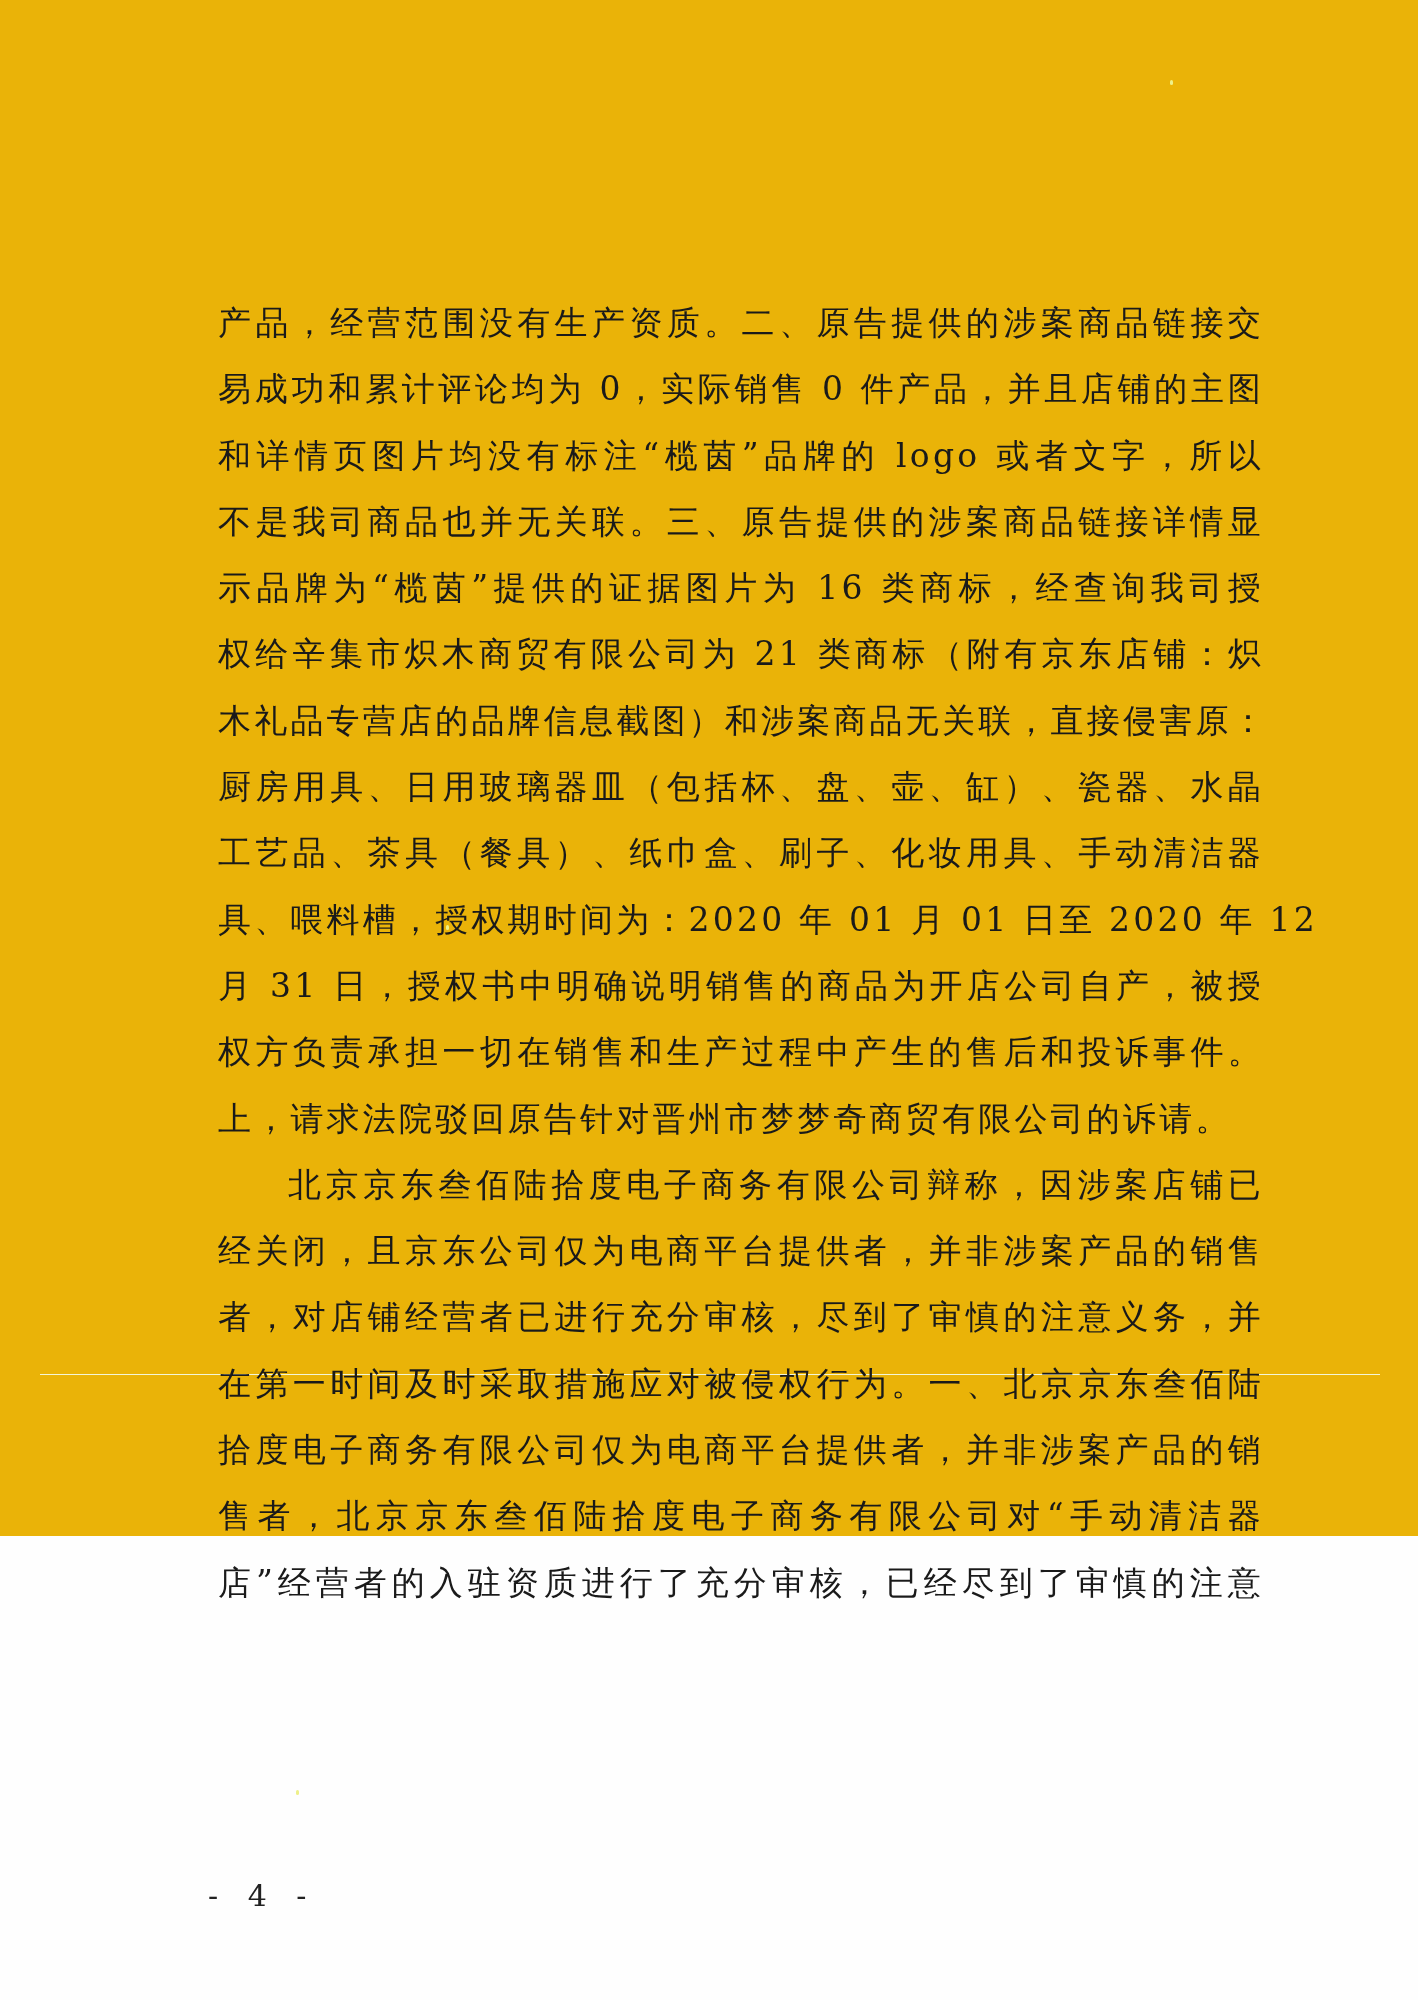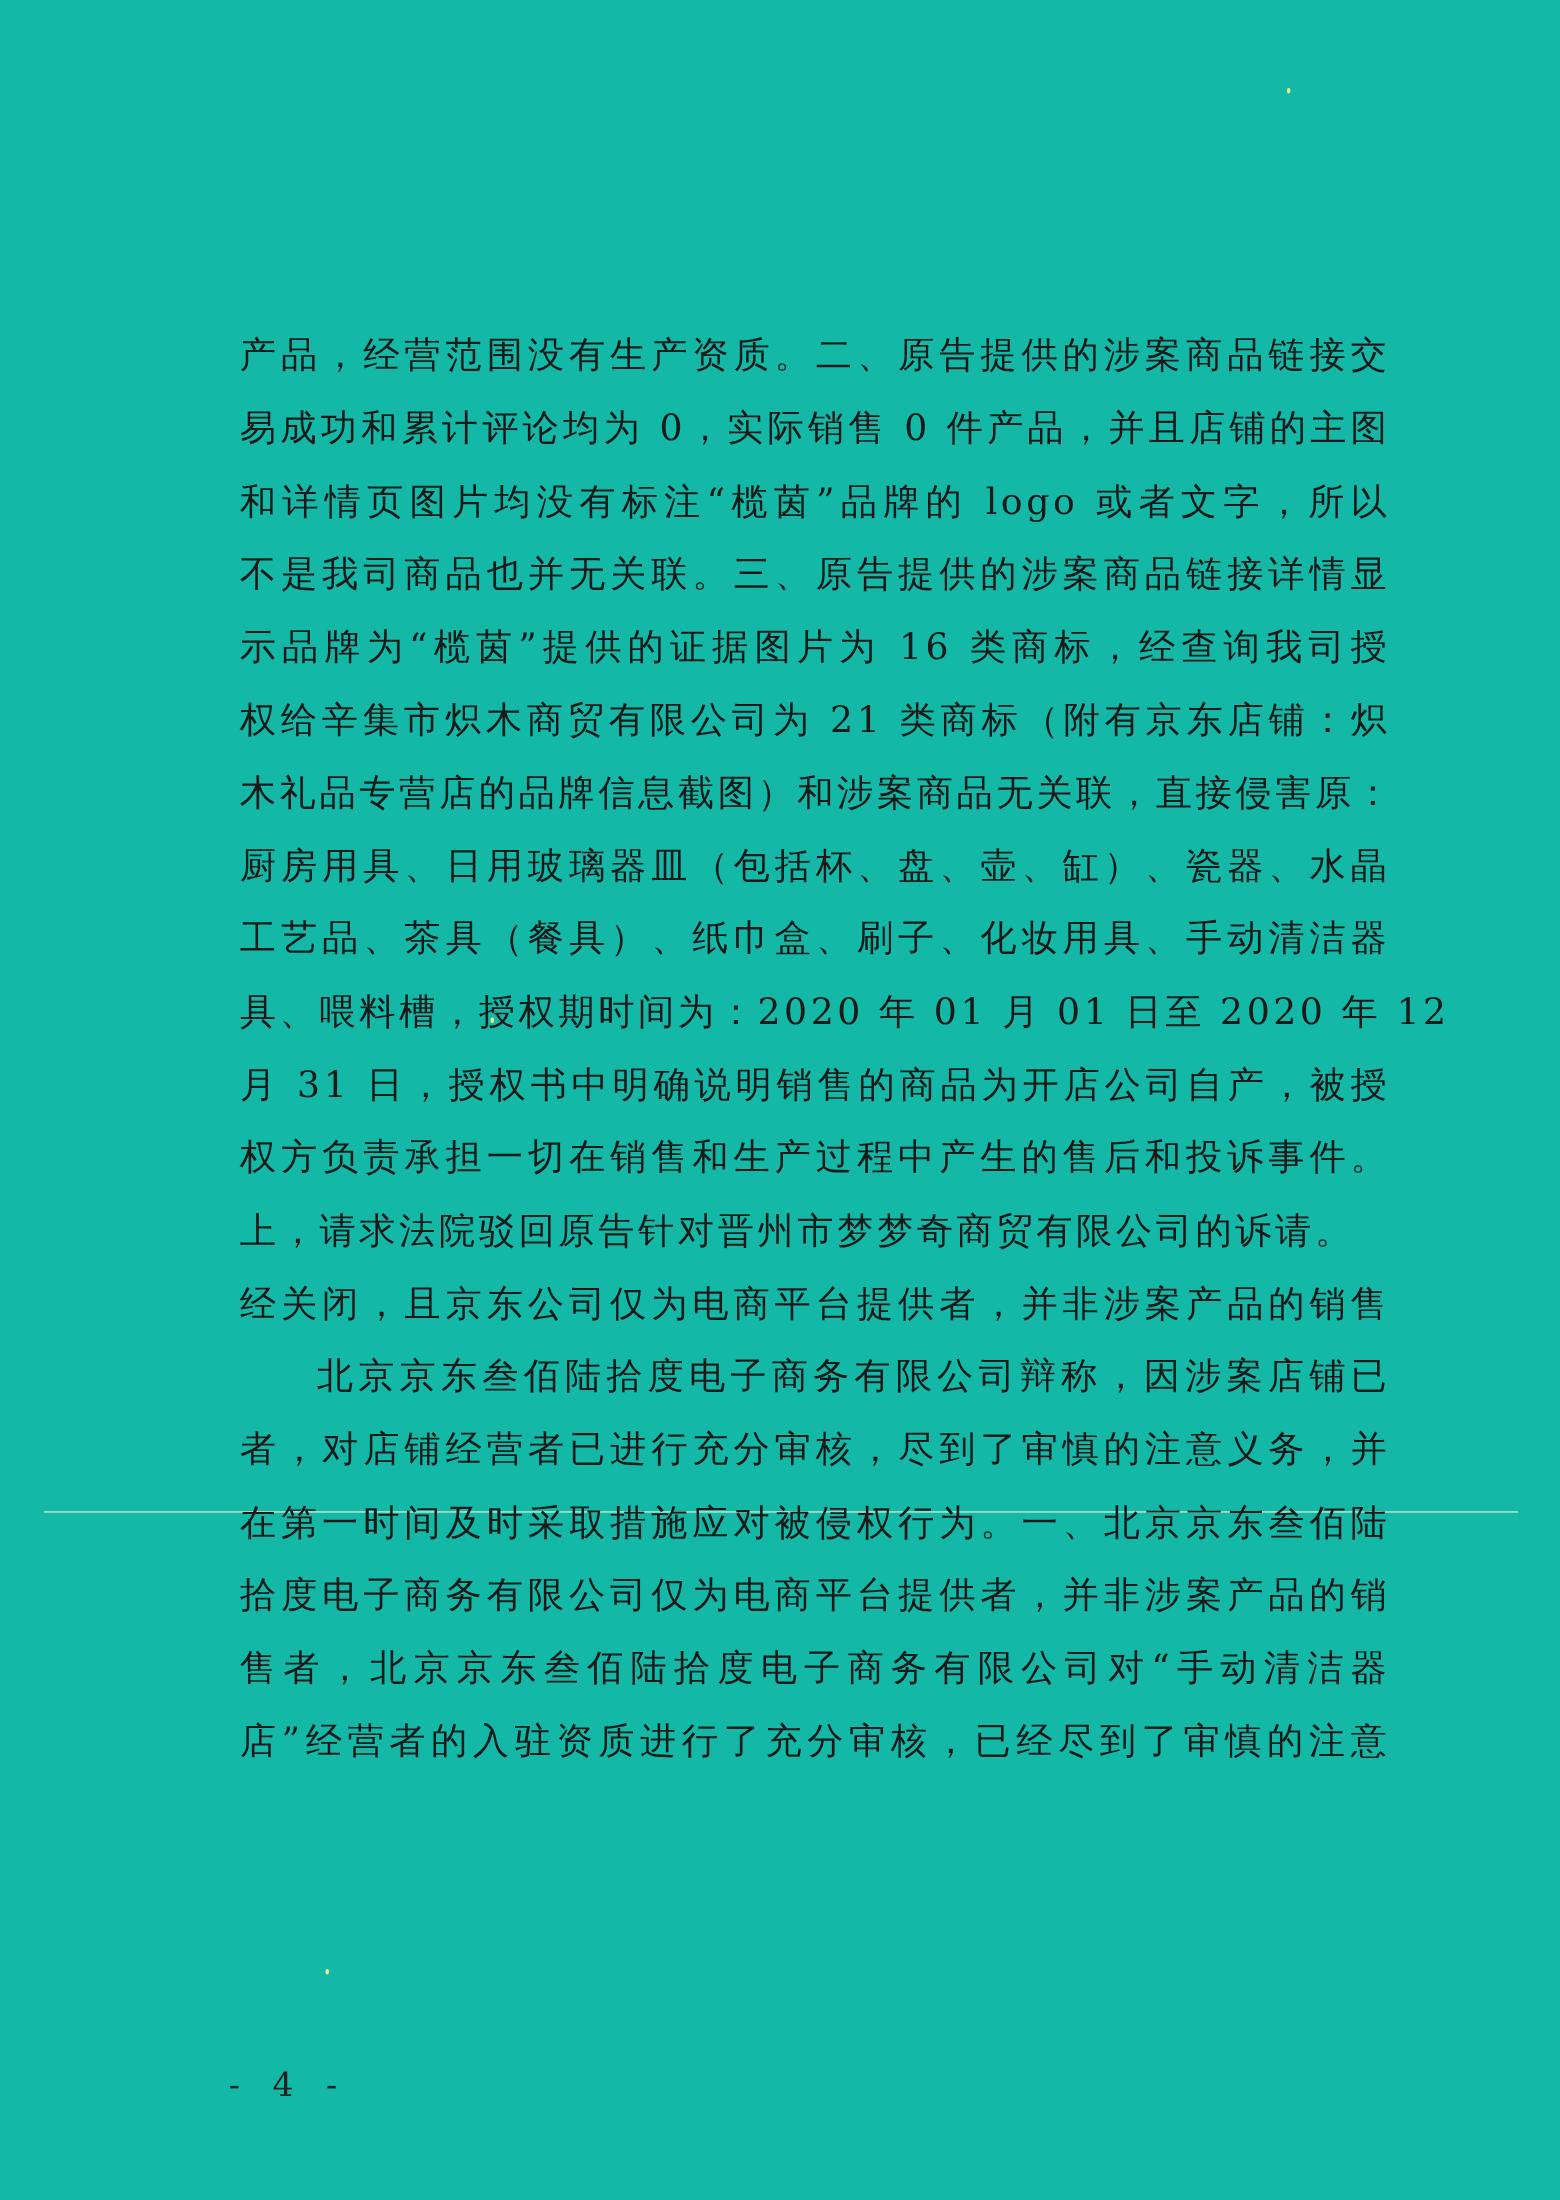--- a/index.html
+++ b/index.html
@@ -12,22 +12,22 @@
       height: 2000px;
       position: relative;
       overflow: hidden;
       background: #fefefe;
     }
     .page {
       position: absolute;
       left: 0;
       top: 0;
       width: 1418px;
-      height: 2000px;
-      background: #14b8a6;
+      height: 1536px;
+      background: #eab308;
     }
     .body-text {
       position: absolute;
       left: 218px;
       top: 290px;
       width: 1046px;
       font-family: "DejaVu Serif", "Liberation Serif", serif;
       font-size: 33px;
       color: #1a1a1a;
       letter-spacing: 3.2px;
@@ -92,22 +92,22 @@
       <span class="line">木礼品专营店的品牌信息截图）和涉案商品无关联，直接侵害原：</span>
       <span class="line">厨房用具、日用玻璃器皿（包括杯、盘、壶、缸）、瓷器、水晶</span>
       <span class="line">工艺品、茶具（餐具）、纸巾盒、刷子、化妆用具、手动清洁器</span>
       <span class="line">具、喂料槽，授权期时间为：2020 年 01 月 01 日至 2020 年 12</span>
       <span class="line">月 31 日，授权书中明确说明销售的商品为开店公司自产，被授</span>
       <span class="line">权方负责承担一切在销售和生产过程中产生的售后和投诉事件。</span>
       <span class="line last">上，请求法院驳回原告针对晋州市梦梦奇商贸有限公司的诉请。</span>
     </div>
 
     <div>
+      <span class="line indent">北京京东叁佰陆拾度电子商务有限公司辩称，因涉案店铺已</span>
       <span class="line">经关闭，且京东公司仅为电商平台提供者，并非涉案产品的销售</span>
-      <span class="line indent">北京京东叁佰陆拾度电子商务有限公司辩称，因涉案店铺已</span>
       <span class="line">者，对店铺经营者已进行充分审核，尽到了审慎的注意义务，并</span>
       <span class="line">在第一时间及时采取措施应对被侵权行为。一、北京京东叁佰陆</span>
       <span class="line">拾度电子商务有限公司仅为电商平台提供者，并非涉案产品的销</span>
       <span class="line">售者，北京京东叁佰陆拾度电子商务有限公司对“手动清洁器</span>
       <span class="line">店”经营者的入驻资质进行了充分审核，已经尽到了审慎的注意</span>
     </div>
   </div>
 
   <div class="page-number">- 4 -</div>
 </div>

